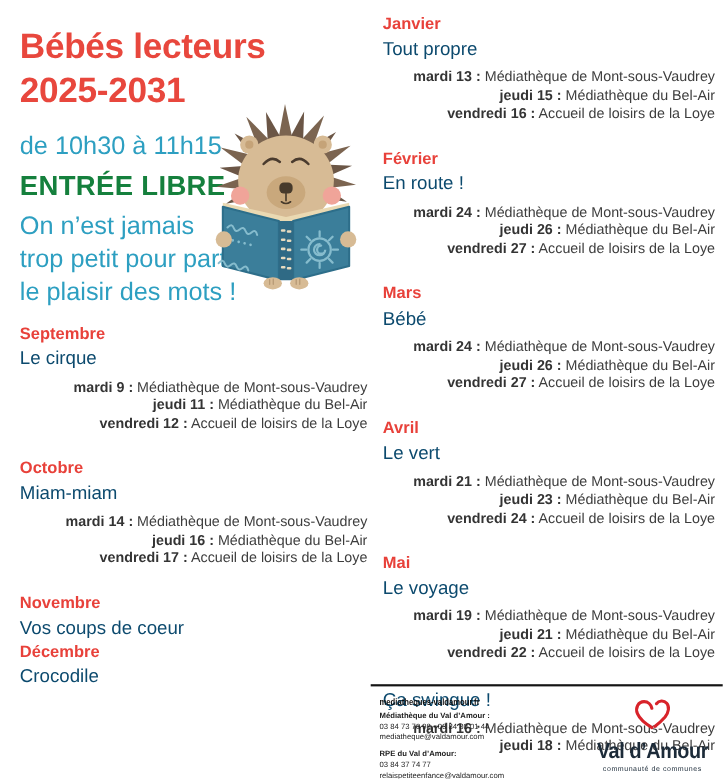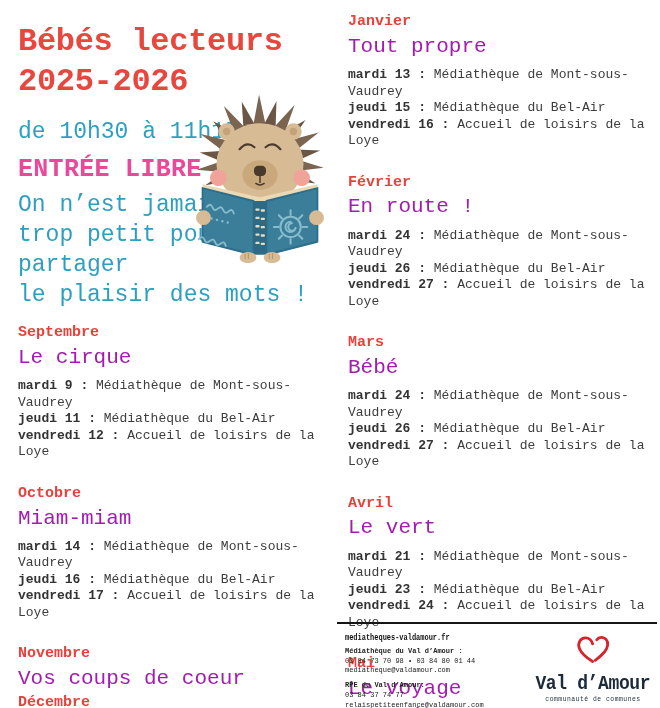--- a/index.html
+++ b/index.html
@@ -1,40 +1,40 @@
 <!DOCTYPE html>
 <html><head>
 <meta charset="utf-8">
 <style>
   * { margin:0; padding:0; box-sizing:border-box; }
   html,body { background:#fff; }
   #page {
     position:relative; width:660px; height:708px; background:#ffffff;
-    font-family:Liberation Mono, monospace; overflow:hidden;
+    font-family:Liberation Sans, sans-serif; overflow:hidden;
   }
   
   .left-col  { position:absolute; left:18px;  top:22px; width:316px; }
   .right-col { position:absolute; left:348px; top:13px; width:302px; }
 
   
   .title { color:#e8473d; font-size:32px; font-weight:bold; line-height:1.26; letter-spacing:-0.3px; }
   .subtitle { color:#2d9fc1; font-size:23px; line-height:1.27; margin-top:15px; }
-  .free-entry { color:#ec4899; font-size:25px; font-weight:bold; margin-top:8px; letter-spacing:0.3px; }
+  .free-entry { color:#15803d; font-size:25px; font-weight:bold; margin-top:8px; letter-spacing:0.3px; }
   .tagline { color:#2d9fc1; font-size:23px; line-height:1.3; margin-top:7px; }
 
   
   .hedgehog { position:absolute; left:192px; top:88px; width:136px; height:176px; }
 
   
   .months { margin-top:14px; }
   .month { margin-bottom:2px; padding-bottom:0; }
   .month + .month { margin-top:0; }
   .month-name  { font-size:15px; font-weight:bold; color:#e8413a; line-height:1.25; }
-  .month-theme { font-size:21px; color:#a21caf; line-height:1.25; margin-top:2px; }
-  .events { margin-top:7px; margin-bottom:24px; font-size:13px; color:#3d3d3d; line-height:1.27; }
+  .month-theme { font-size:17px; color:#0c4a6e; line-height:1.25; margin-top:2px; }
+  .events { margin-top:7px; margin-bottom:24px; font-size:13px; color:#3d3d3d; line-height:1.27;text-align:right; }
   .event b { color:#343434; }
 
   
   .footer {
     position:absolute; left:337px; top:622px; width:320px;
     border-top:2px solid #151515; padding-top:7px;
     display:flex; justify-content:space-between;
   }
   .footer-contact { font-size:7px; color:#222; line-height:1.4; padding-left:8px; padding-top:2px; }
   .site { font-size:8.5px; font-weight:bold; color:#111; display:inline-block; transform:scaleX(0.82); transform-origin:left; margin-bottom:2px; }
@@ -46,21 +46,21 @@
   .logo-sub { font-size:6.4px; color:#1c2b39; letter-spacing:0.5px; margin-top:1px; }
 </style>
 </head>
 <body>
 
 <div id="page">
 
   <div class="left-col">
     <div class="title">
       <div>Bébés lecteurs</div>
-      <div>2025-2026</div>
+      <div>2025-2031</div>
     </div>
     <div class="subtitle">
       <div>de 10h30 à 11h15</div>
     </div>
     <div class="free-entry">ENTRÉE LIBRE</div>
     <div class="tagline">
       <div>On n’est jamais</div>
       <div>trop petit pour partager</div>
       <div>le plaisir des mots !</div>
     </div>
@@ -219,20 +219,25 @@
     <div class="events">
             <div class="event"><b>mardi 21 :</b><span> Médiathèque de Mont-sous-Vaudrey</span></div>
             <div class="event"><b>jeudi 23 :</b><span> Médiathèque du Bel-Air</span></div>
             <div class="event"><b>vendredi 24 :</b><span> Accueil de loisirs de la Loye</span></div>
           </div>
   </section>
 
   <section class="month">
     <h2 class="month-name">Mai</h2>
     <div class="month-theme">Le voyage</div>
+    <div class="events">
+            <div class="event"><b>mardi 19 :</b><span> Médiathèque de Mont-sous-Vaudrey</span></div>
+            <div class="event"><b>jeudi 21 :</b><span> Médiathèque du Bel-Air</span></div>
+            <div class="event"><b>vendredi 22 :</b><span> Accueil de loisirs de la Loye</span></div>
+          </div>
   </section>
 
   <section class="month">
     <div class="month-theme">Ça swingue !</div>
     <div class="events">
             <div class="event"><b>mardi 16 :</b><span> Médiathèque de Mont-sous-Vaudrey</span></div>
             <div class="event"><b>jeudi 18 :</b><span> Médiathèque du Bel-Air</span></div>
           </div>
   </section>
 </div>

